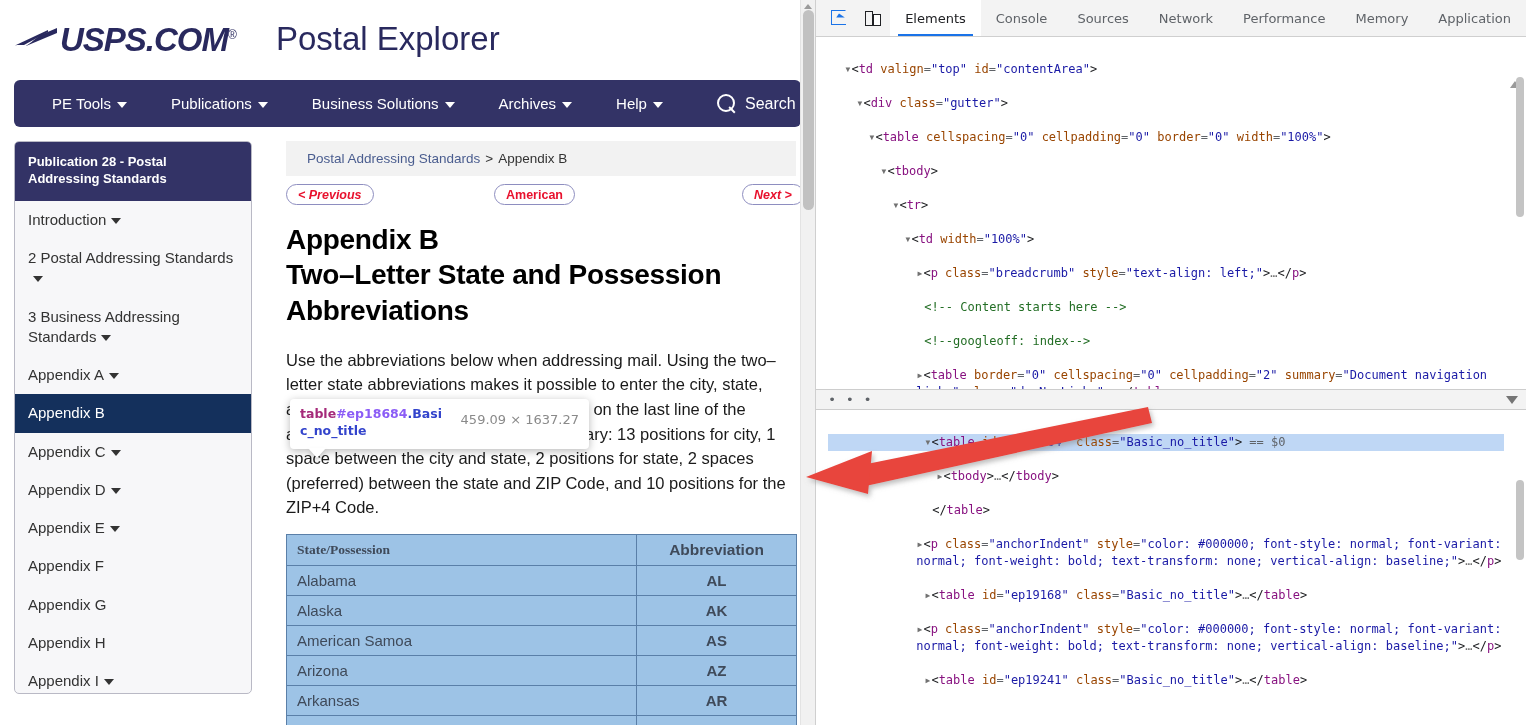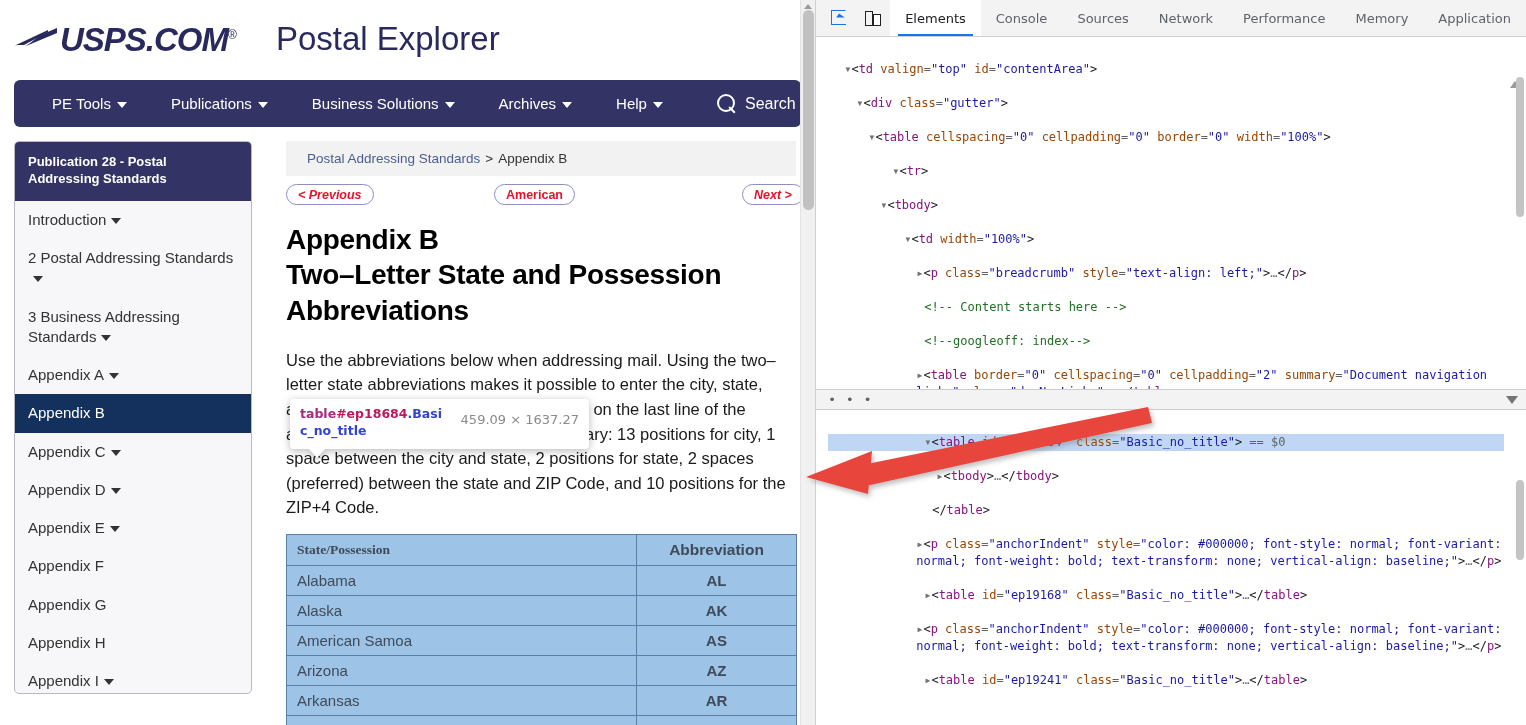--- a/index.html
+++ b/index.html
@@ -147,21 +147,21 @@
   
   .dt-tooltip {
     position: absolute; left: 4px; top: 258px; width: 299px;
     background: #ffffff; border-radius: 4px;
     box-shadow: 0 2px 8px rgba(0,0,0,.28);
     padding: 7px 10px 9px 10px; display:flex; align-items:flex-start;
     font-family: "DejaVu Sans", sans-serif;
   }
   .dt-tt-sel { font-size: 12.5px; font-weight: bold; width: 172px; line-height:1.35; word-break: break-all;}
   .tt-tag { color: #a52a7a; }
-  .tt-id  { color: #be185d; }
+  .tt-id  { color: #8b5cf6; }
   .tt-cls { color: #3344cc; }
   .dt-tt-dim { font-size: 13px; color: #8a8a8a; margin-left: 12px; margin-top: 6px; white-space:nowrap;}
   .dt-tt-arrow {
     position:absolute; left: 18px; bottom: -9px; width:0;height:0;
     border-left:9px solid transparent; border-right:9px solid transparent;
     border-top:10px solid #ffffff; filter: drop-shadow(0 3px 2px rgba(0,0,0,.18));
   }
 
   
   .devtools {
@@ -416,22 +416,22 @@
           </div>
 
       </div>
     </div>
 
     <div class="dom-area">
       <div class="dom-tree">
 <div class="dom-line" style="padding-left:16px"><span class="tw">▾</span><span class="punc">&lt;</span><span class="tag">td</span> <span class="attr">valign</span><span class="eq">=</span><span class="val">"top"</span> <span class="attr">id</span><span class="eq">=</span><span class="val">"contentArea"</span><span class="punc">&gt;</span></div>
 <div class="dom-line" style="padding-left:28px"><span class="tw">▾</span><span class="punc">&lt;</span><span class="tag">div</span> <span class="attr">class</span><span class="eq">=</span><span class="val">"gutter"</span><span class="punc">&gt;</span></div>
 <div class="dom-line" style="padding-left:40px"><span class="tw">▾</span><span class="punc">&lt;</span><span class="tag">table</span> <span class="attr">cellspacing</span><span class="eq">=</span><span class="val">"0"</span> <span class="attr">cellpadding</span><span class="eq">=</span><span class="val">"0"</span> <span class="attr">border</span><span class="eq">=</span><span class="val">"0"</span> <span class="attr">width</span><span class="eq">=</span><span class="val">"100%"</span><span class="punc">&gt;</span></div>
+<div class="dom-line" style="padding-left:52px"><span class="tw">▾</span><span class="punc">&lt;</span><span class="tag">tbody</span><span class="punc">&gt;</span></div>
 <div class="dom-line" style="padding-left:64px"><span class="tw">▾</span><span class="punc">&lt;</span><span class="tag">tr</span><span class="punc">&gt;</span></div>
-<div class="dom-line" style="padding-left:52px"><span class="tw">▾</span><span class="punc">&lt;</span><span class="tag">tbody</span><span class="punc">&gt;</span></div>
 <div class="dom-line" style="padding-left:76px"><span class="tw">▾</span><span class="punc">&lt;</span><span class="tag">td</span> <span class="attr">width</span><span class="eq">=</span><span class="val">"100%"</span><span class="punc">&gt;</span></div>
 <div class="dom-line" style="padding-left:88px"><span class="tw">▸</span><span class="punc">&lt;</span><span class="tag">p</span> <span class="attr">class</span><span class="eq">=</span><span class="val">"breadcrumb"</span> <span class="attr">style</span><span class="eq">=</span><span class="val">"text-align: left;"</span><span class="punc">&gt;</span><span class="ellip">…</span><span class="punc">&lt;/</span><span class="tag">p</span><span class="punc">&gt;</span></div>
 <div class="dom-line comment" style="padding-left:96px">&lt;!-- Content starts here --&gt;</div>
 <div class="dom-line comment" style="padding-left:96px">&lt;!--googleoff: index--&gt;</div>
 <div class="dom-line" style="padding-left:88px"><span class="tw">▸</span><span class="punc">&lt;</span><span class="tag">table</span> <span class="attr">border</span><span class="eq">=</span><span class="val">"0"</span> <span class="attr">cellspacing</span><span class="eq">=</span><span class="val">"0"</span> <span class="attr">cellpadding</span><span class="eq">=</span><span class="val">"2"</span> <span class="attr">summary</span><span class="eq">=</span><span class="val">"Document navigation links"</span> <span class="attr">class</span><span class="eq">=</span><span class="val">"docNavLinks"</span><span class="punc">&gt;</span><span class="ellip">…</span><span class="punc">&lt;/</span><span class="tag">table</span><span class="punc">&gt;</span></div>
 
 
 
 
 

